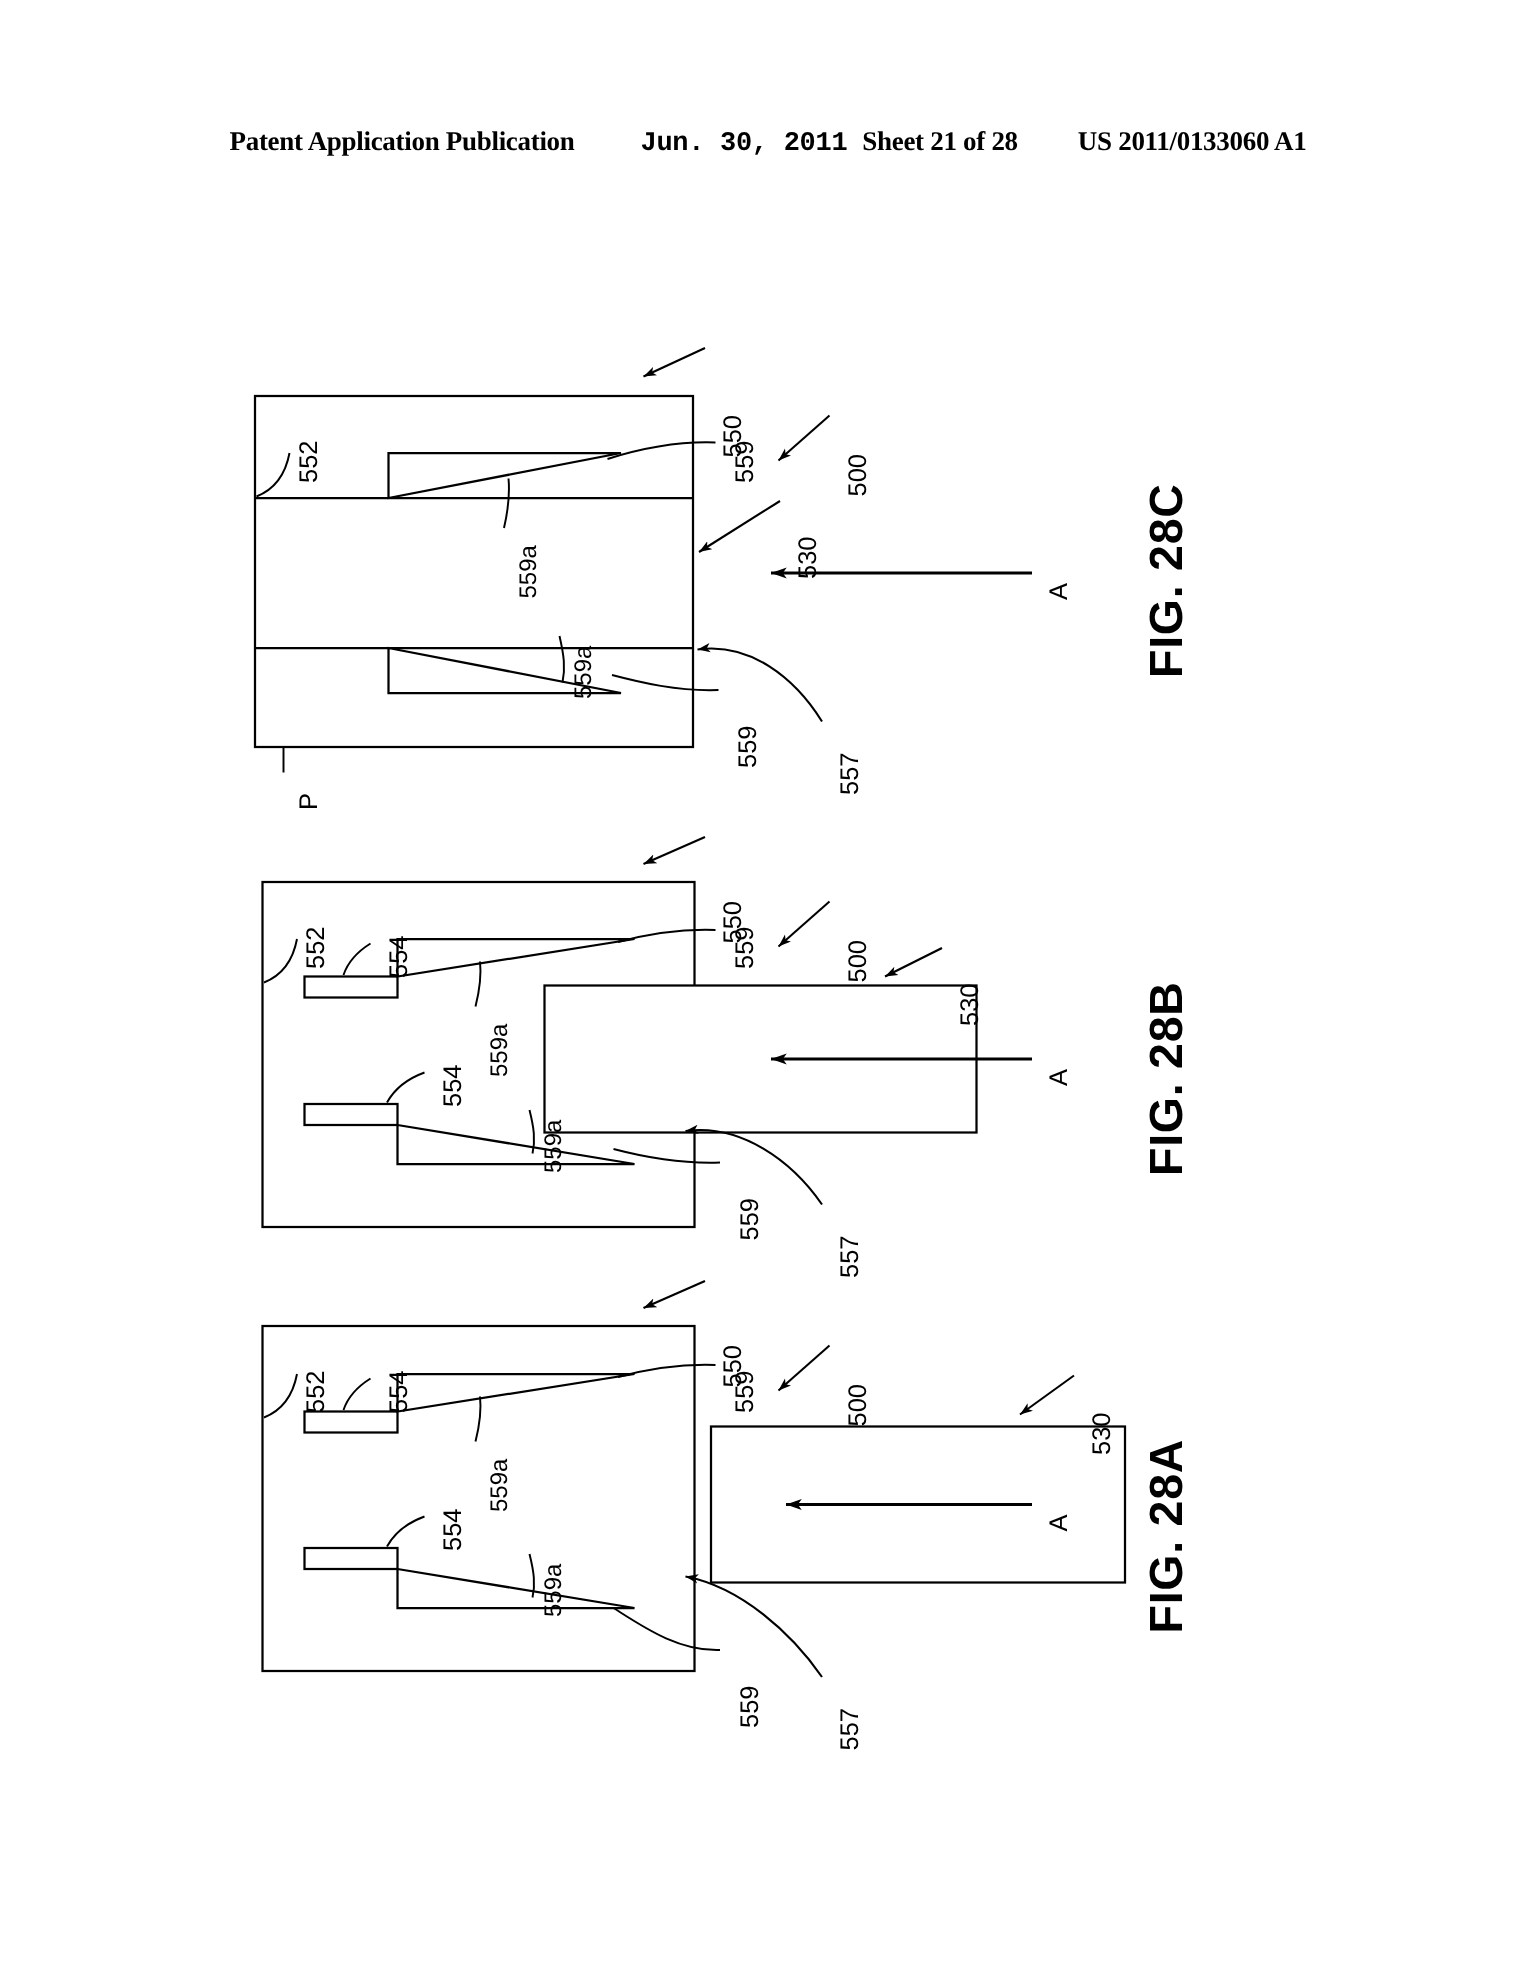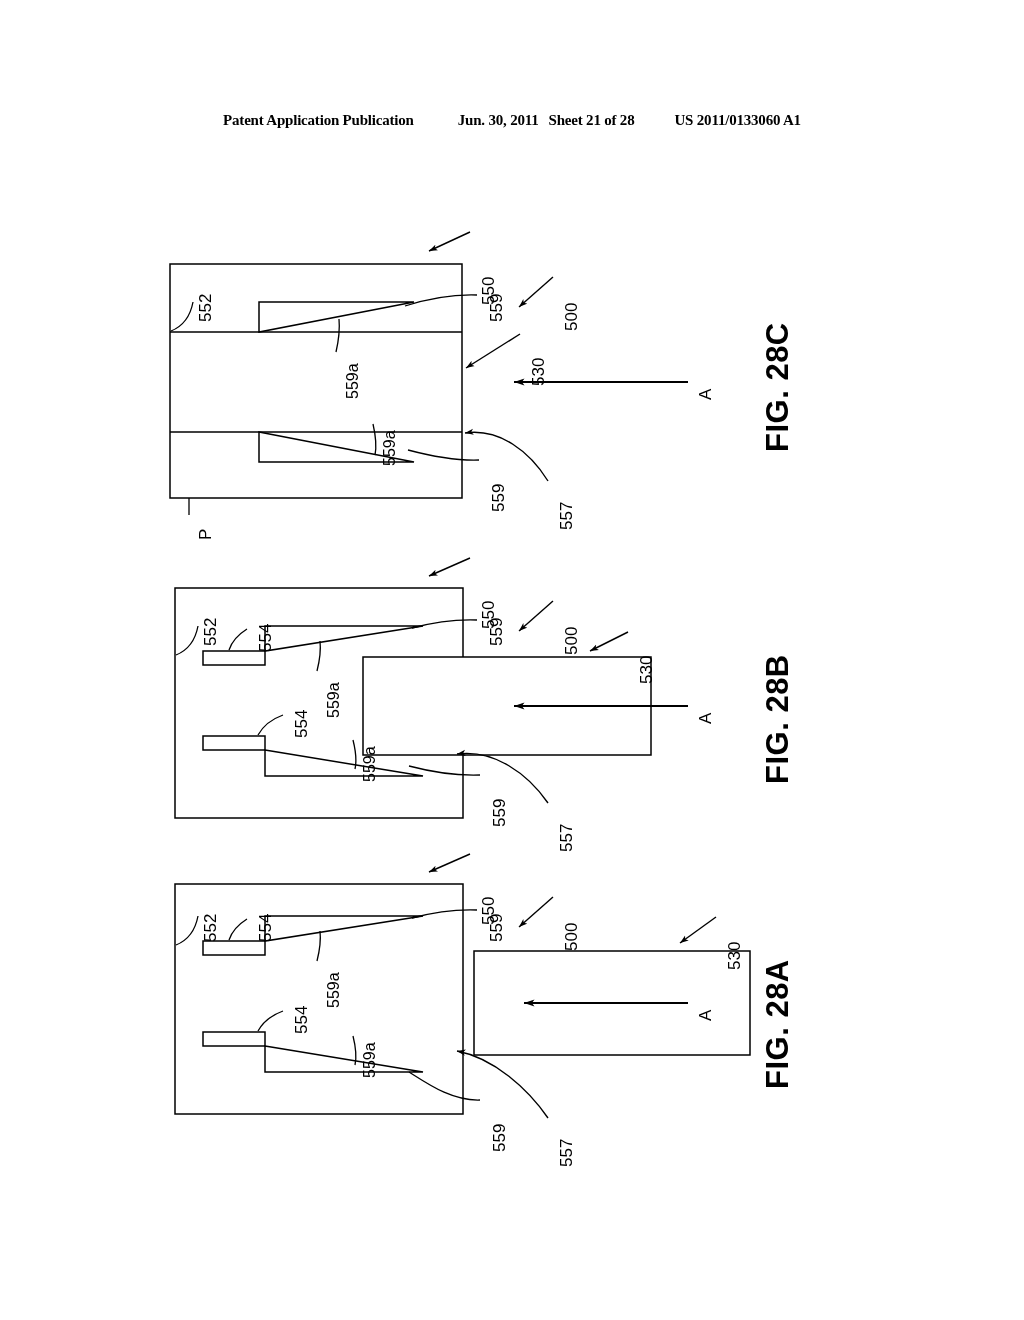--- a/index.html
+++ b/index.html
@@ -20,28 +20,28 @@
     position: absolute;
     top: 84px;
     left: 0;
     width: 1024px;
     height: 30px;
     display: flex;
     justify-content: center;
     align-items: baseline;
     font-family: "Liberation Serif", serif;
     font-weight: bold;
-    font-size: 15px;
+    font-size: 18px;
     color: #000;
     letter-spacing: -0.2px;
     white-space: nowrap;
   }
   #page-header .h-pub   { margin-right: 44px; }
-  #page-header .h-date  { margin-right: 10px; }
-  #page-header .h-sheet { margin-right: 40px; margin-top: 28px; }
+  #page-header .h-date  { margin-right: 10px; font-family: Liberation Mono, monospace; }
+  #page-header .h-sheet { margin-right: 40px; }
   #page-header .h-num   { }
 
   
   #drawing {
     position: absolute;
     top: 0; left: 0;
     width: 1024px;
     height: 1320px;
   }
   #drawing svg {

